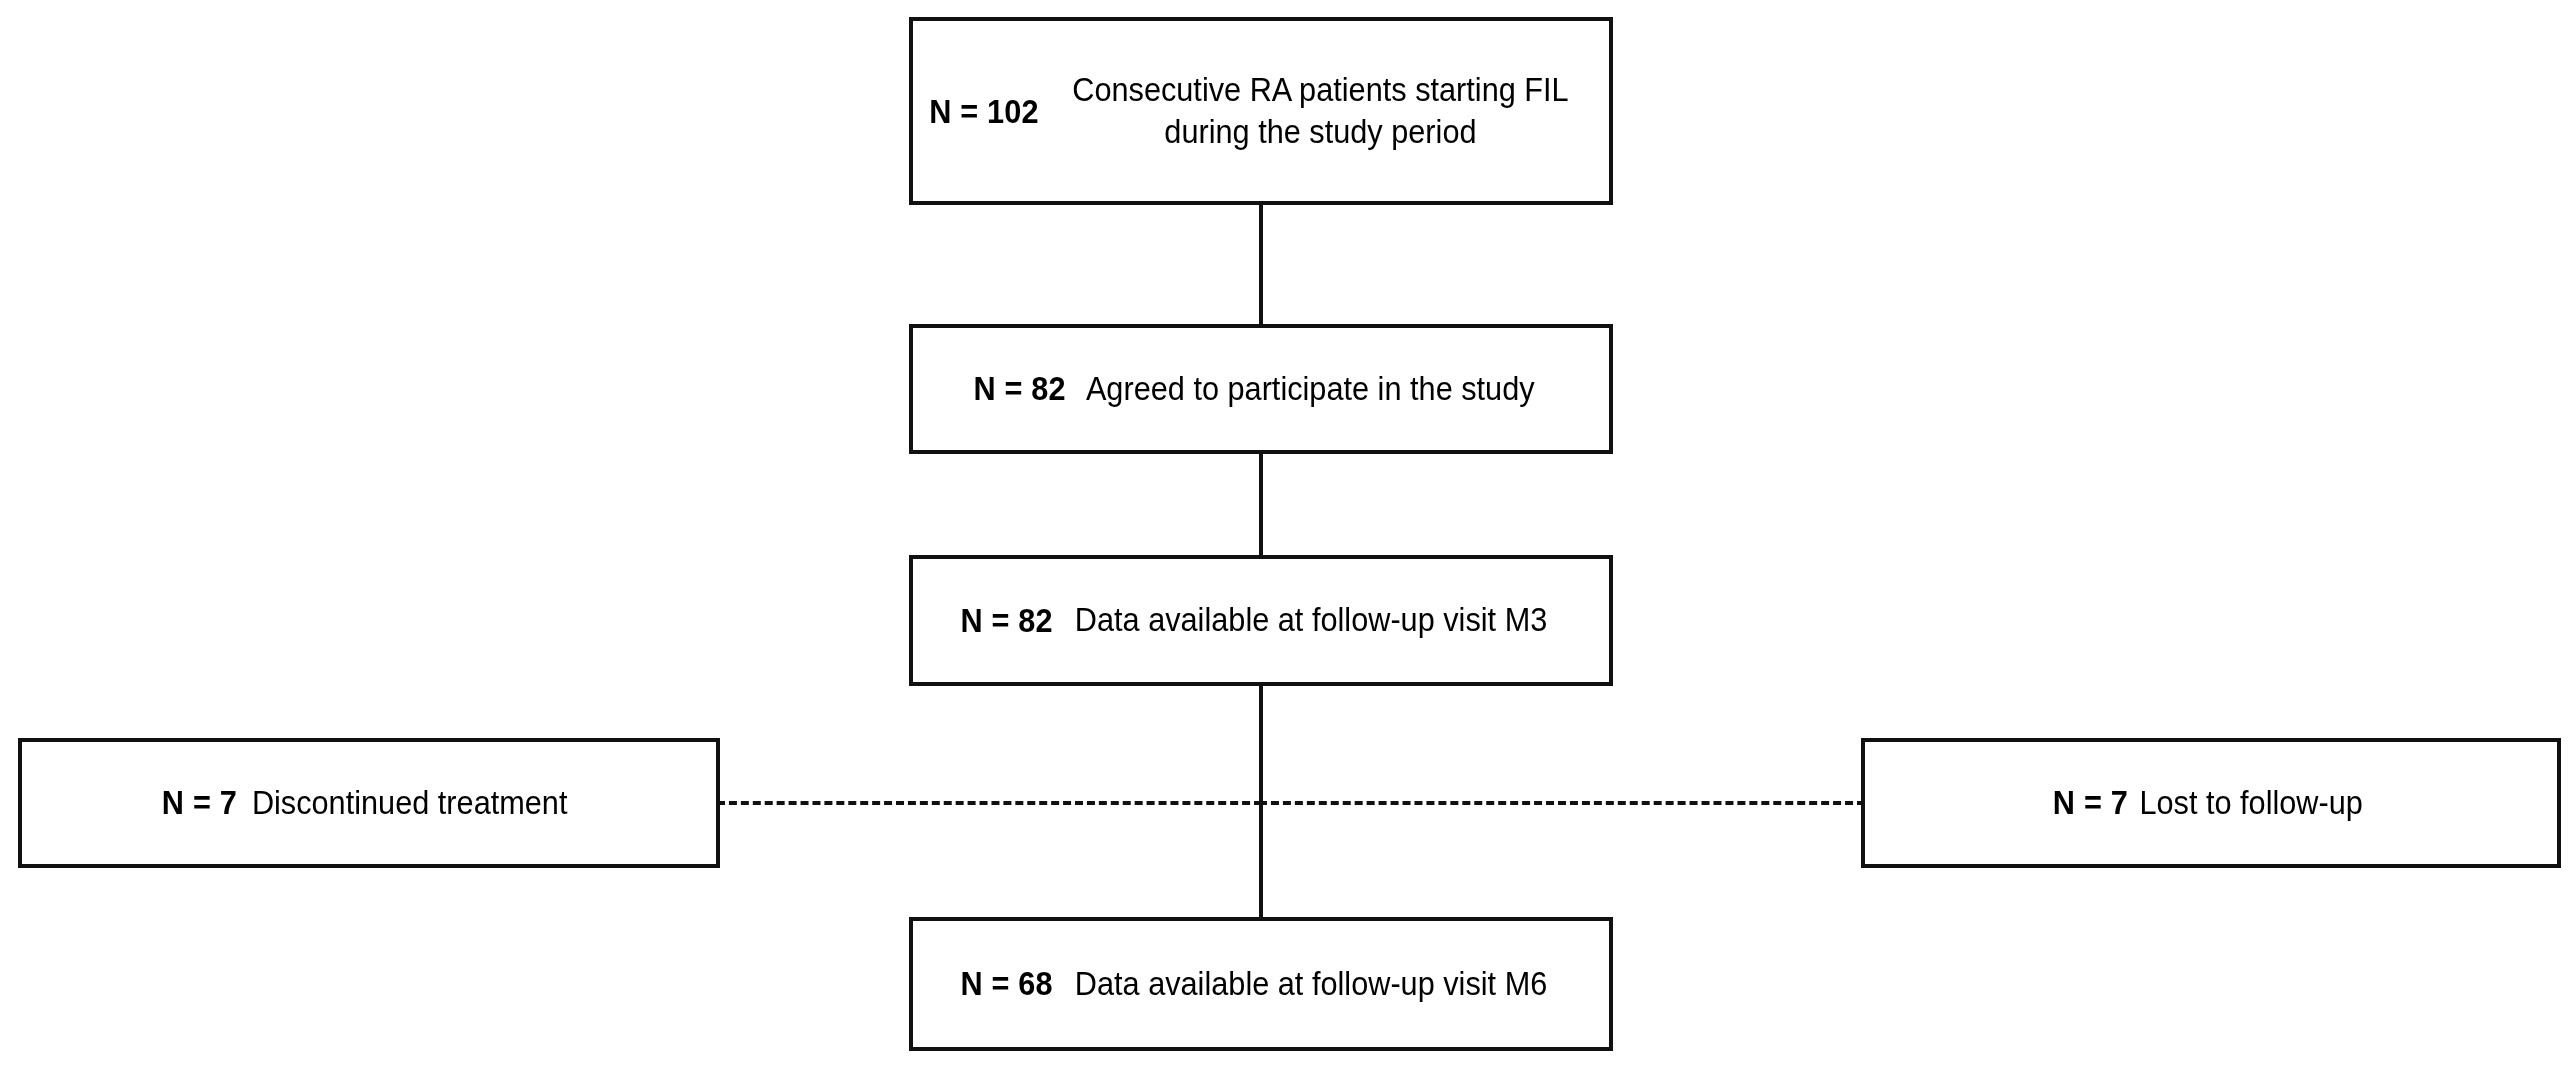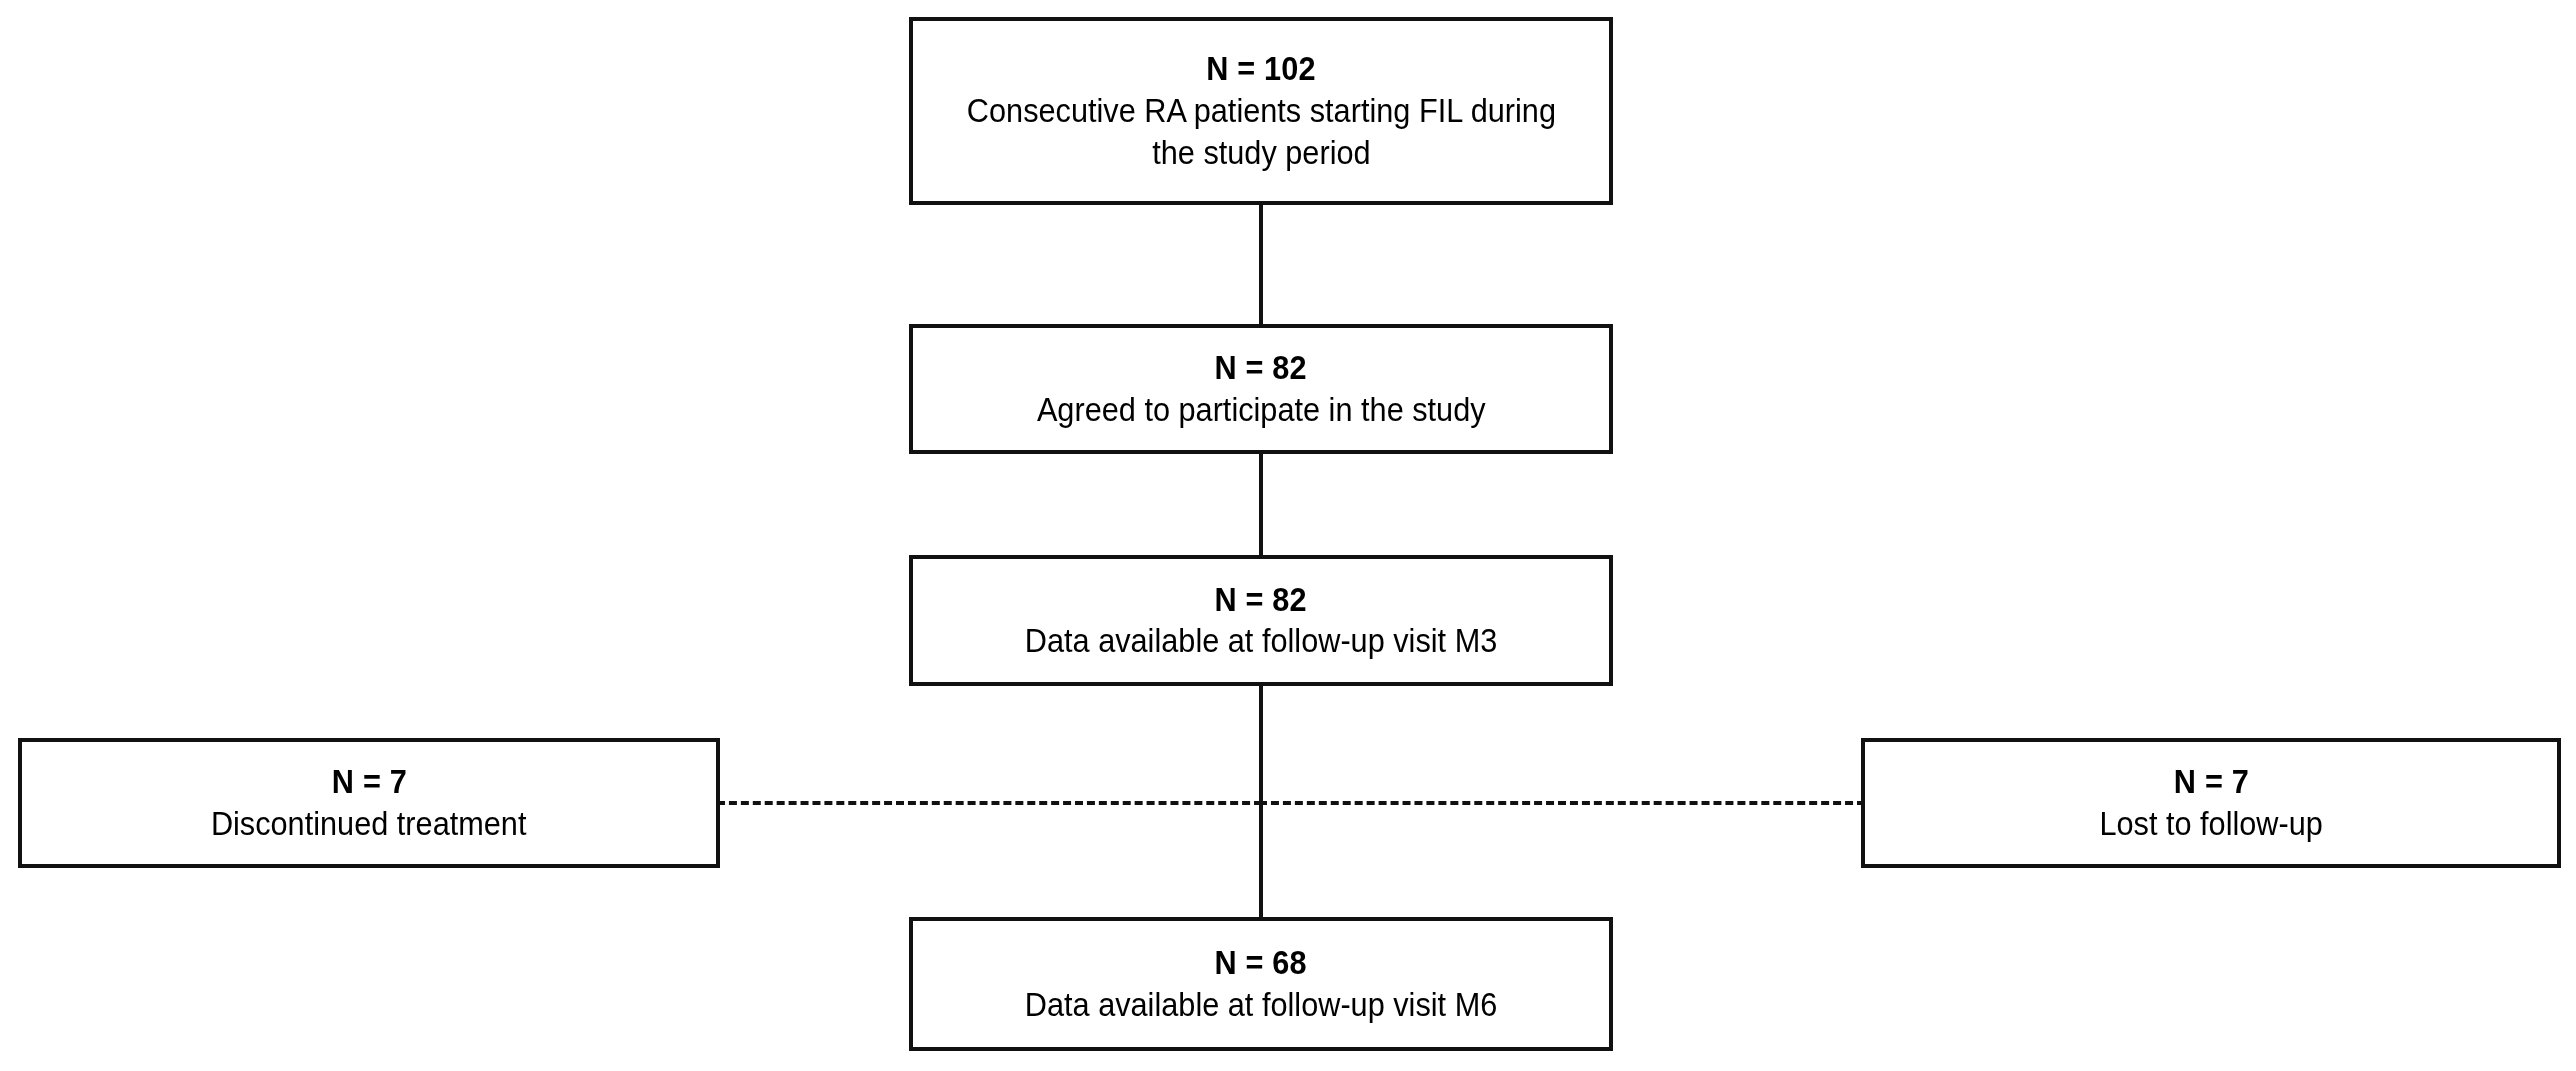--- a/index.html
+++ b/index.html
@@ -17,21 +17,21 @@
     overflow: hidden;
   }
 
   
   .node {
     position: absolute;
     box-sizing: border-box;
     background: #ffffff;
     border: 4.1px solid #111111;
     display: flex;
-    flex-direction: column;
+    flex-direction: row;
     align-items: center;
     justify-content: center;
     text-align: center;
     z-index: 3;
     padding: 3.3px 11.6px;
   }
   .node .count {
     font-weight: bold;
     font-size: 33px;
     line-height: 1.26;

